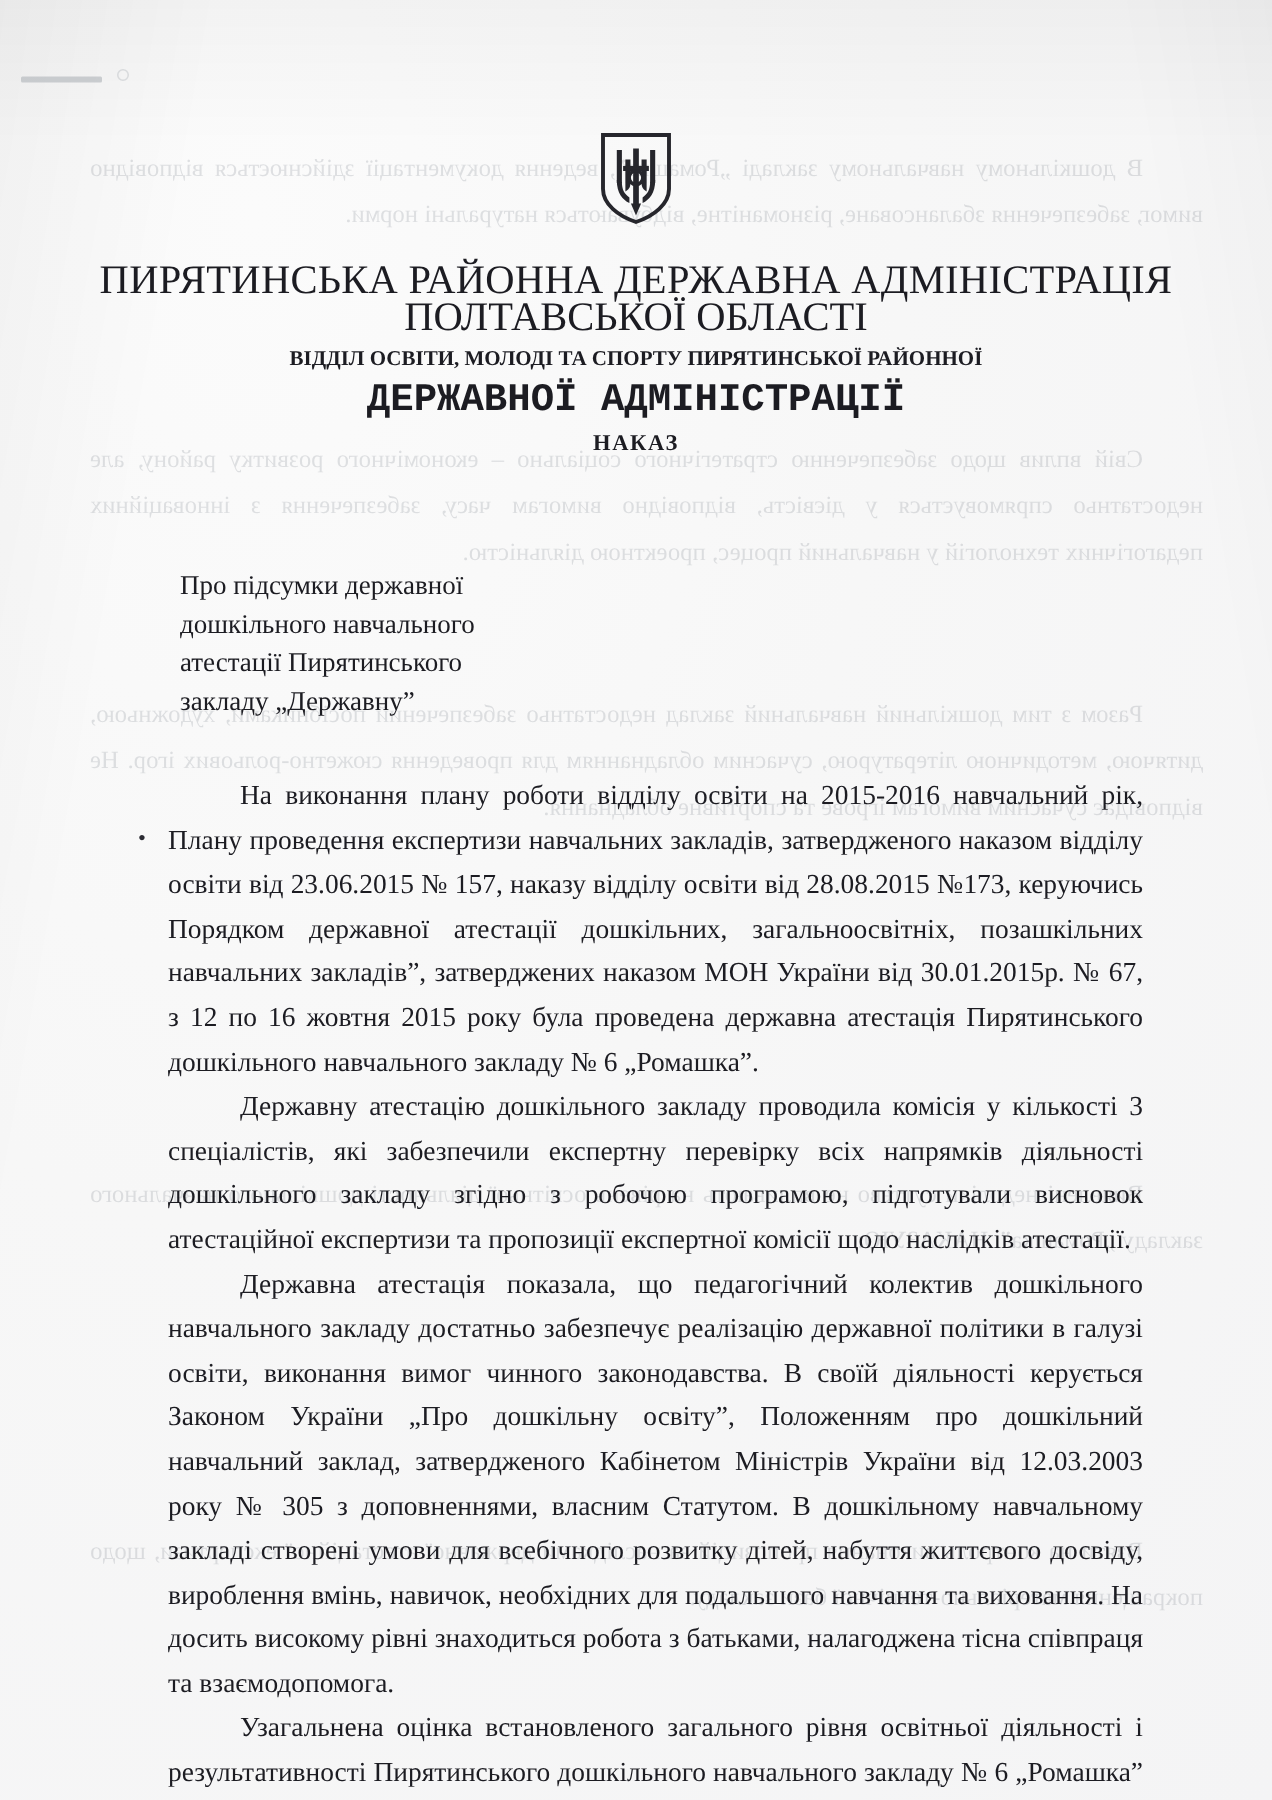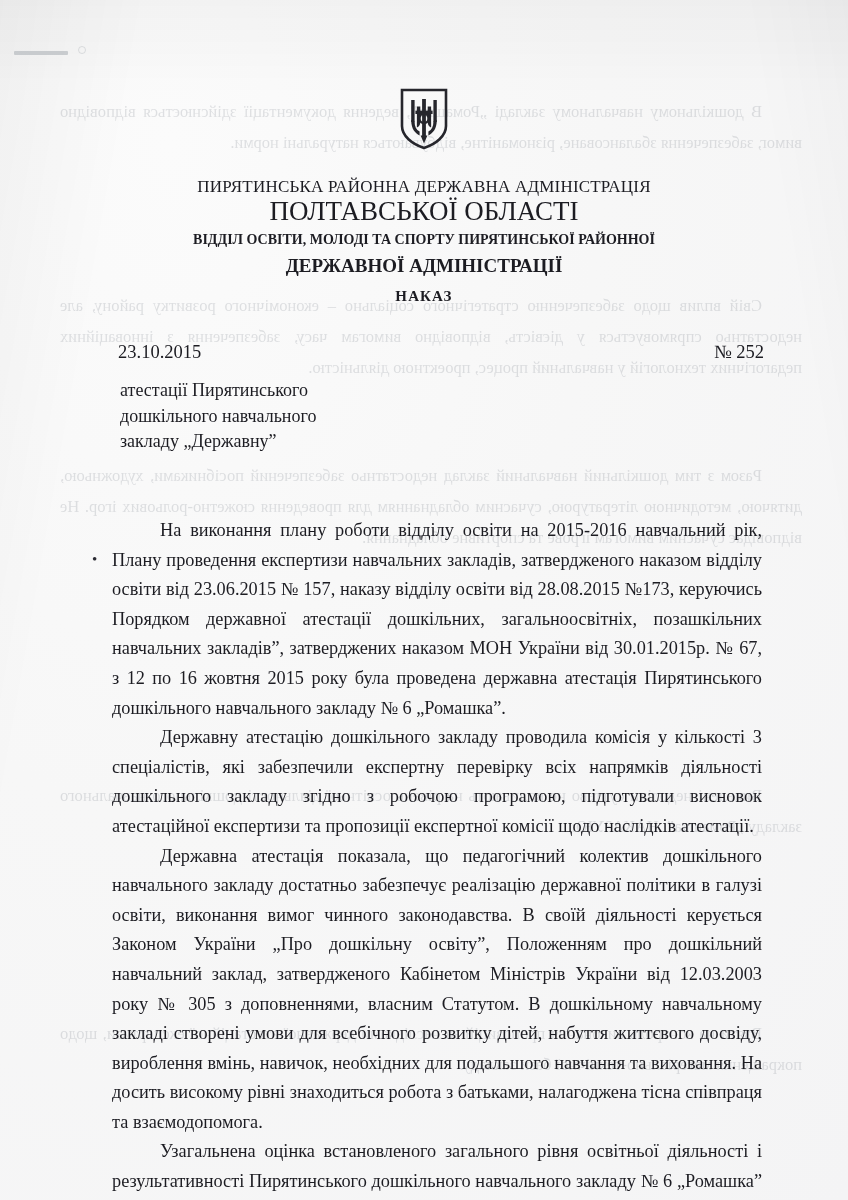--- a/index.html
+++ b/index.html
@@ -85,40 +85,41 @@
 
   
   .letterhead {
     position: absolute;
     left: 60px;
     right: 60px;
     top: 174px;
     text-align: center;
   }
   .lh-line1 {
-    font-size: 17px;
+    font-size: 27px;
     letter-spacing: 0.2px;
     line-height: 25px;
     white-space: nowrap;
   }
   .lh-line2 {
     font-size: 27px;
     line-height: 25px;
   }
   .lh-line3 {
     font-weight: bold;
     font-size: 14px;
     line-height: 26px;
     margin-top: 3px;
     white-space: nowrap;
   }
   .lh-line4 {
     font-weight: bold;
-    font-size: 19px;
+    font-size: 26px;
     line-height: 26px;
+    font-family: Liberation Mono, monospace;
   }
 
   .doc-kind {
     position: absolute;
     left: 0; right: 0;
     top: 288px;
     text-align: center;
     font-weight: bold;
     font-size: 15px;
     letter-spacing: 1.1px;
@@ -213,28 +214,25 @@
 
   <div class="letterhead">
     <div class="lh-line1">ПИРЯТИНСЬКА  РАЙОННА ДЕРЖАВНА АДМІНІСТРАЦІЯ</div>
     <div class="lh-line2">ПОЛТАВСЬКОЇ ОБЛАСТІ</div>
     <div class="lh-line3">ВІДДІЛ  ОСВІТИ, МОЛОДІ ТА СПОРТУ ПИРЯТИНСЬКОЇ РАЙОННОЇ</div>
     <div class="lh-line4">ДЕРЖАВНОЇ АДМІНІСТРАЦІЇ</div>
   </div>
 
   <div class="doc-kind">НАКАЗ</div>
 
-  <div class="meta-row">
-    <span>23.10.2015</span>
-    <span>№ 252</span>
-  </div>
 
   <div class="subject">
+    <div>Про підсумки державної</div>
+    <div>дошкільного навчального</div>
     <div>атестації Пирятинського</div>
-    <div>дошкільного навчального</div>
     <div>закладу „Державну”</div>
   </div>
 
   <div class="tick">•</div>
 
   <div class="body">
     <p>На виконання плану роботи відділу освіти на 2015-2016 навчальний рік, Плану проведення експертизи навчальних закладів, затвердженого наказом відділу освіти від 23.06.2015 № 157, наказу відділу освіти від 28.08.2015 №173, керуючись Порядком державної атестації дошкільних, загальноосвітніх, позашкільних навчальних закладів”, затверджених наказом МОН України від 30.01.2015р. № 67, з 12   по 16 жовтня 2015 року була проведена державна атестація Пирятинського дошкільного навчального закладу  № 6 „Ромашка”.</p>
     <p>Державну атестацію дошкільного закладу проводила комісія у кількості 3 спеціалістів, які забезпечили експертну перевірку всіх напрямків діяльності дошкільного закладу згідно з робочою програмою, підготували висновок атестаційної експертизи та пропозиції експертної комісії щодо наслідків атестації.</p>
     <p>Державна атестація показала, що педагогічний колектив дошкільного навчального закладу достатньо забезпечує реалізацію державної політики в галузі освіти, виконання вимог чинного законодавства. В своїй діяльності керується Законом України  „Про дошкільну освіту”, Положенням про дошкільний навчальний заклад, затвердженого Кабінетом Міністрів України від 12.03.2003 року № 305 з доповненнями, власним Статутом. В дошкільному навчальному закладі створені умови для всебічного розвитку дітей, набуття життєвого досвіду, вироблення вмінь, навичок, необхідних для подальшого навчання та виховання. На досить високому рівні знаходиться робота з батьками, налагоджена тісна співпраця та взаємодопомога.</p>
     <p>Узагальнена оцінка встановленого загального рівня освітньої діяльності і результативності Пирятинського    дошкільного  навчального  закладу  № 6 „Ромашка” становить 298 балів.</p>

